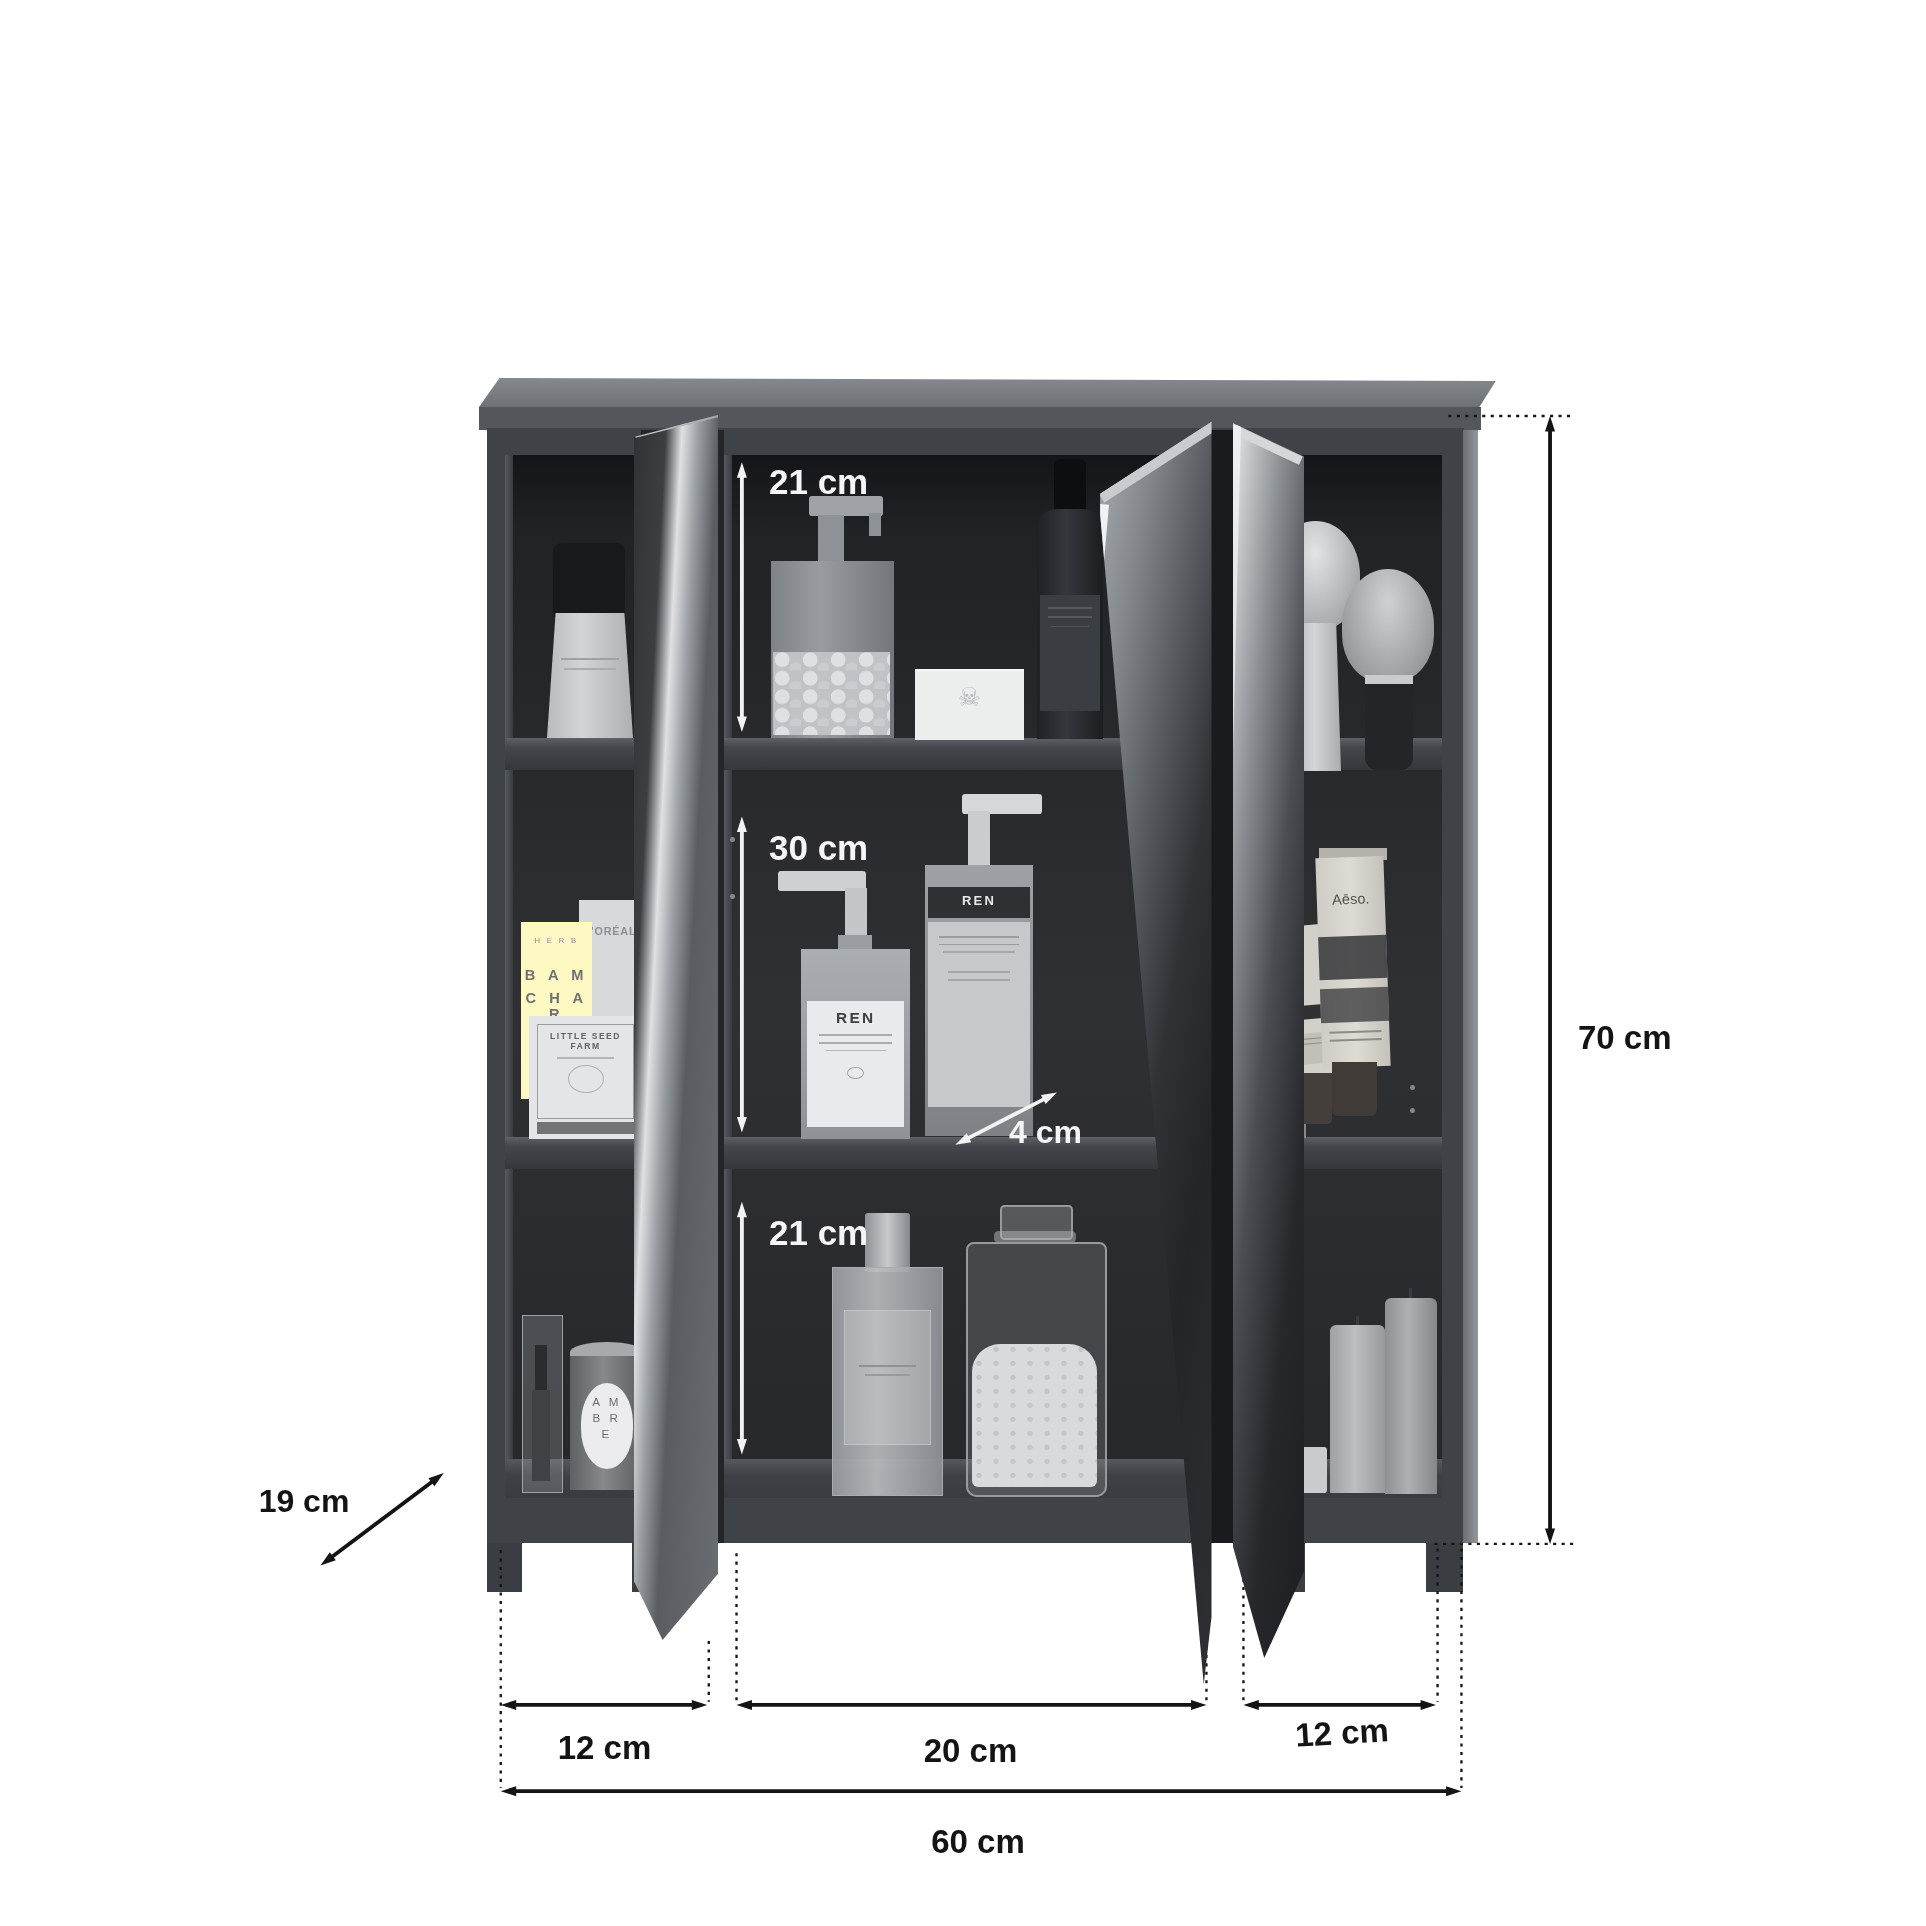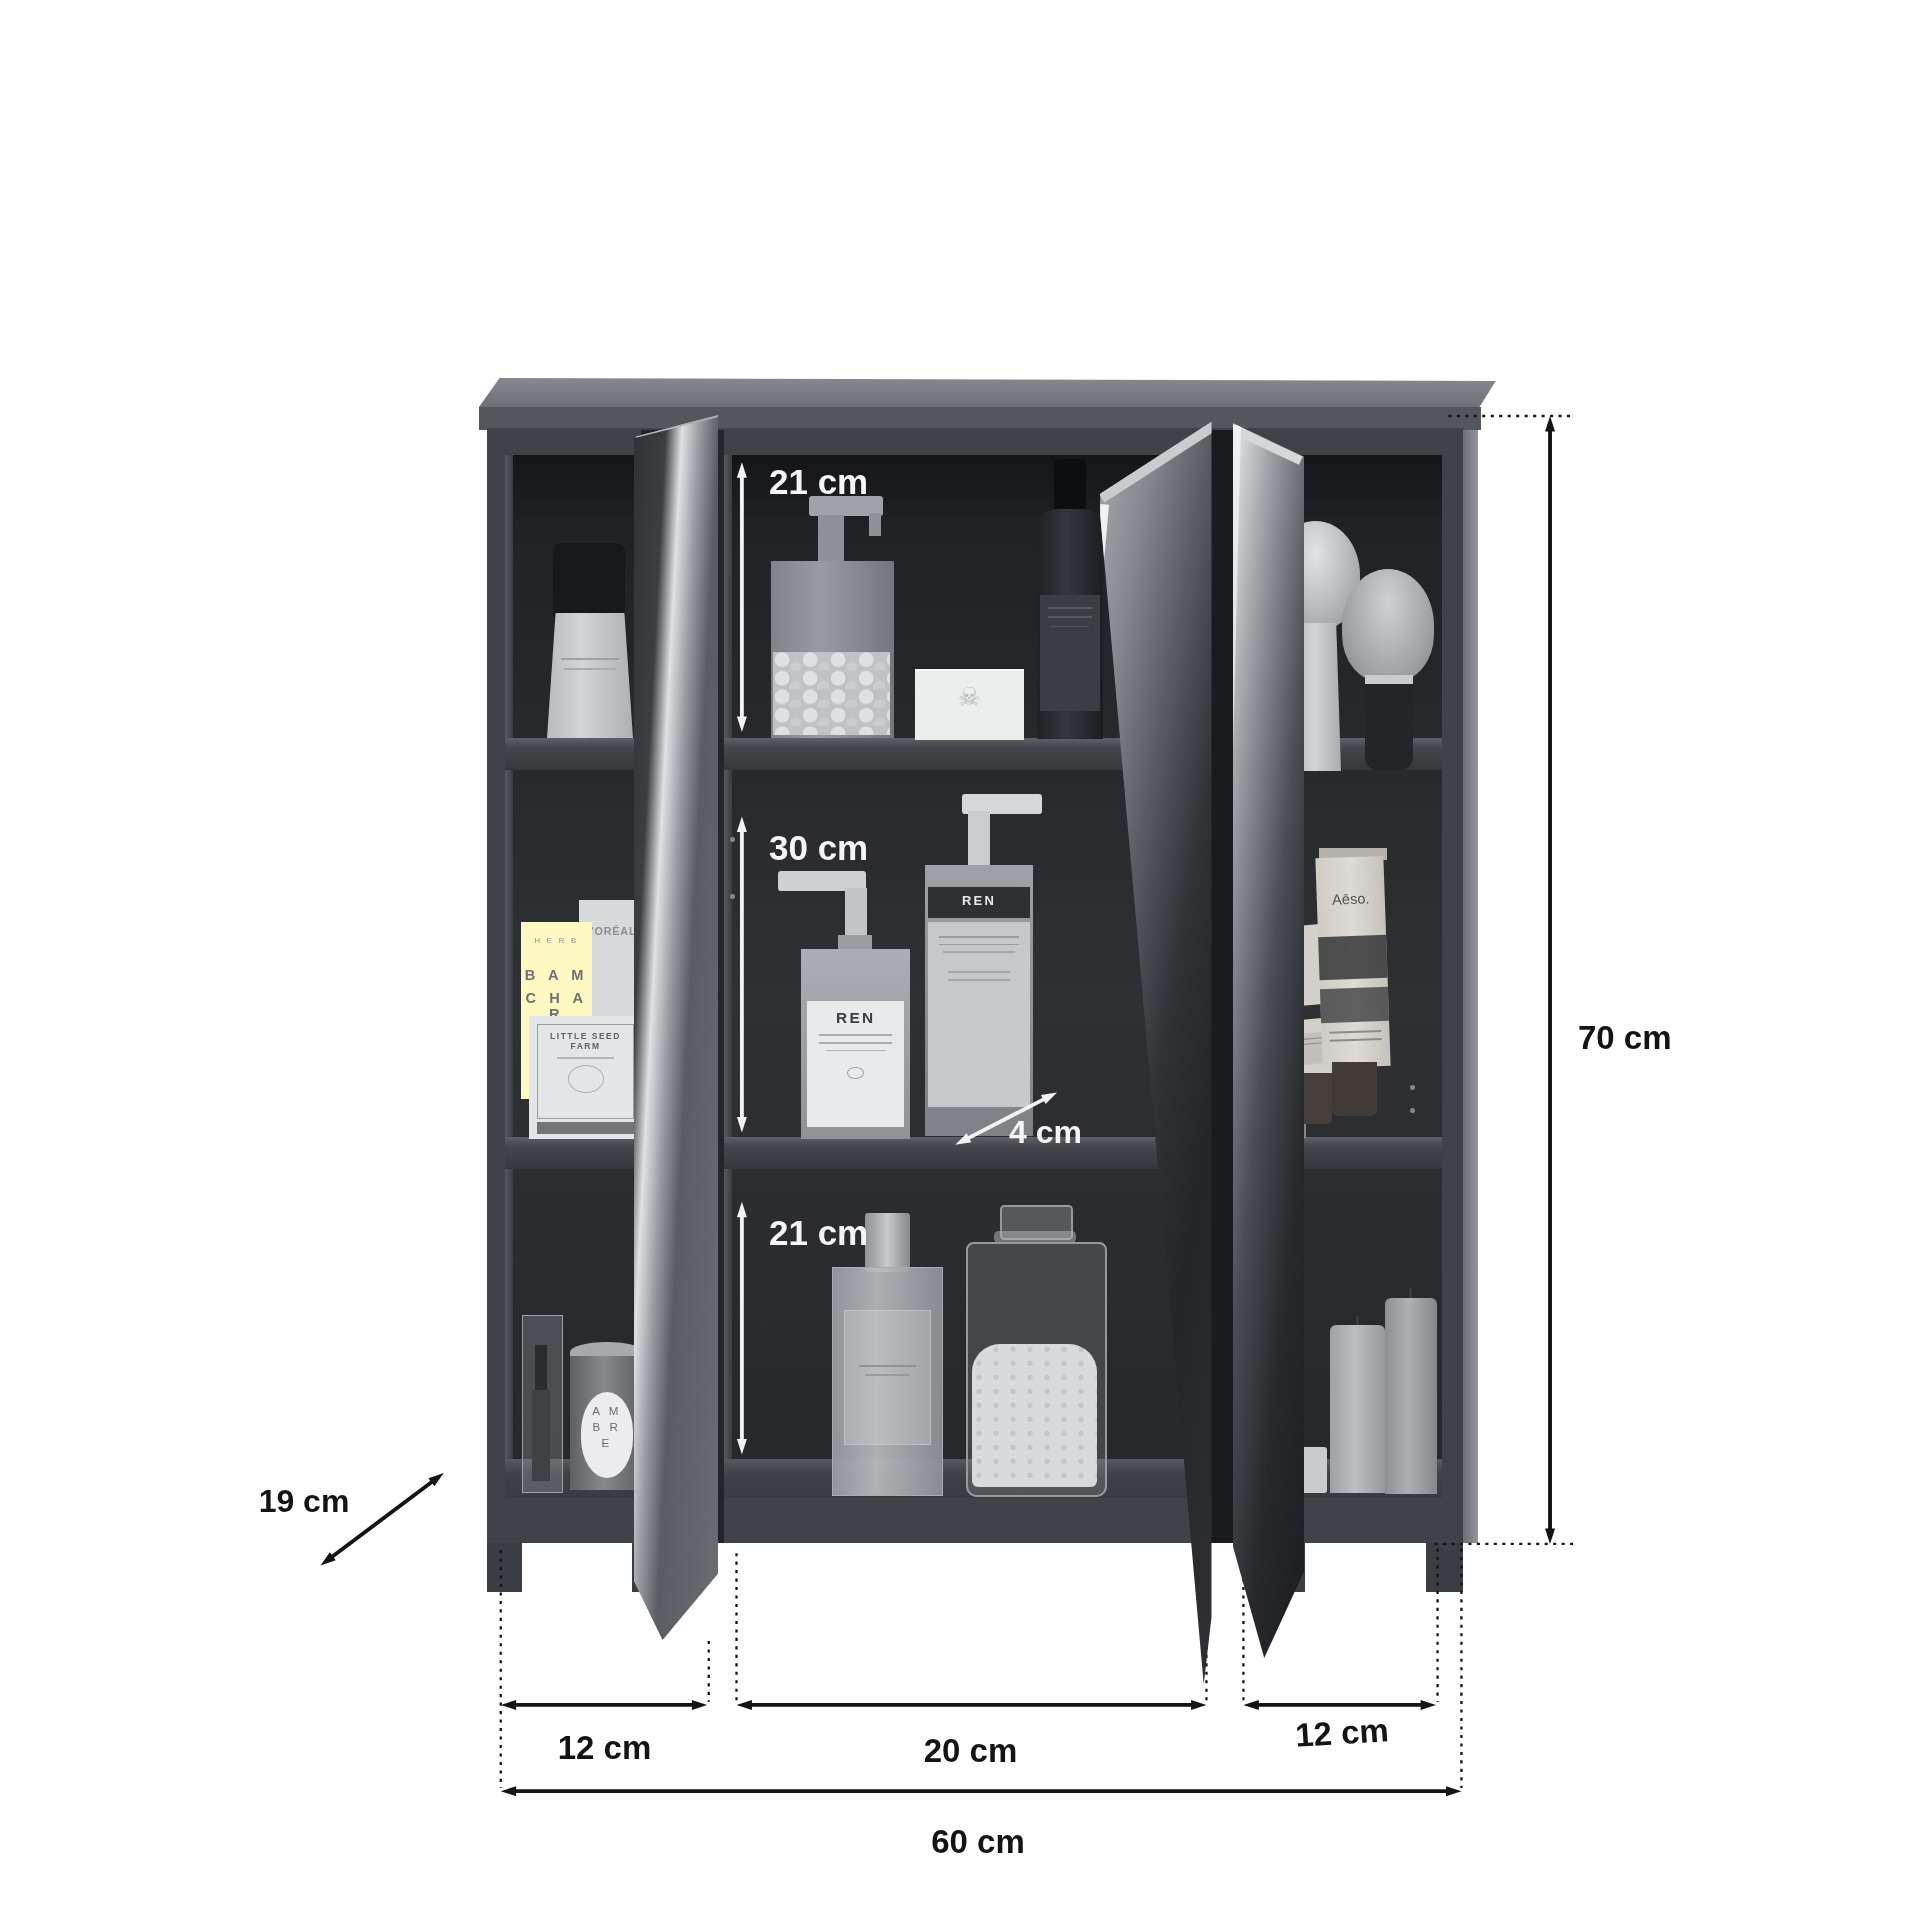--- a/index.html
+++ b/index.html
@@ -100,21 +100,21 @@
     </div>
     <div style="position:absolute;left:7.7px;bottom:4.6px;right:7.7px;height:12.3px;background:#717376;"></div>
   </div>
 
   <div class="prod" style="left:522px;top:1315px;width:39px;height:176px;background:rgba(160,162,165,.30);border:1.5px solid #9fa1a4;">
     <div style="position:absolute;left:12.3px;top:29px;width:11.6px;height:46px;background:#2a2c2e;"></div>
     <div style="position:absolute;left:8.5px;top:74px;width:18.5px;height:91px;background:#3f4144;"></div>
   </div>
   <div class="prod" style="left:570px;top:1342px;width:74px;height:20px;background:#a7a9ac;border-radius:50% 50% 0 0;"></div>
   <div class="prod" style="left:570px;top:1356px;width:74px;height:134px;background:linear-gradient(90deg,#5e6164,#868a8d 45%,#5a5d60);">
-    <div style="position:absolute;left:10.8px;top:36px;width:52px;height:86px;background:#ececee;border-radius:26px/40px;">
+    <div style="position:absolute;left:10.8px;top:27px;width:52px;height:86px;background:#ececee;border-radius:26px/40px;">
       <div style="text-align:center;padding-top:12.3px;font-size:11.6px;letter-spacing:3.1px;color:#6b6d70;">A M</div>
       <div style="text-align:center;padding-top:3.1px;font-size:11.6px;letter-spacing:3.1px;color:#6b6d70;">B R</div>
       <div style="text-align:center;padding-top:3.1px;font-size:11.6px;letter-spacing:3.1px;color:#6b6d70;">E</div>
     </div>
   </div>
 
   <div class="prod" style="left:915px;top:669px;width:109px;height:69px;background:#eceded;border-top:2.3px solid #f7f7f8;z-index:3;">
     <div style="text-align:center;padding-top:10.8px;font-size:26px;color:#b9babd;font-family:'DejaVu Sans',sans-serif;">☠</div>
   </div>
   <div class="prod" style="left:1054px;top:459px;width:32px;height:54px;background:#0d0e10;border-radius:6.2px 6.2px 0 0;"></div>

